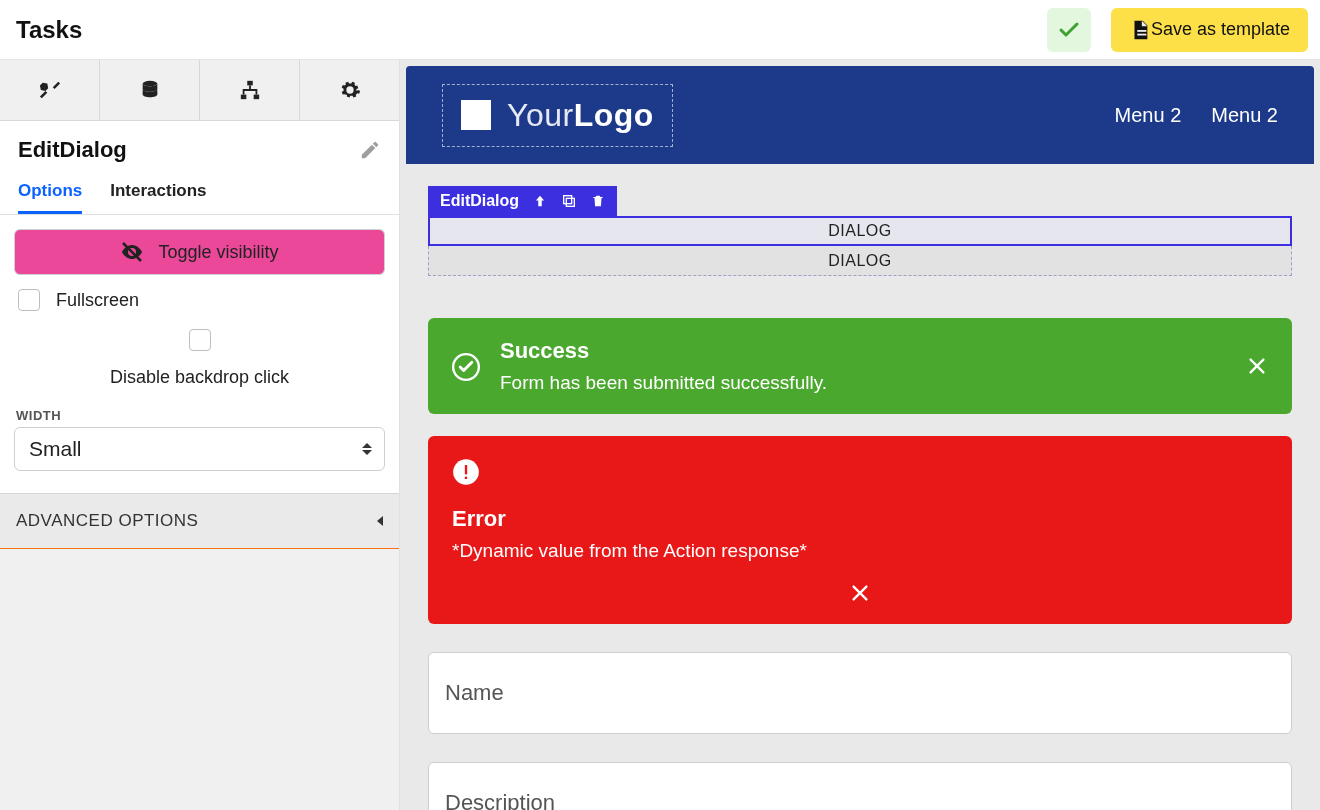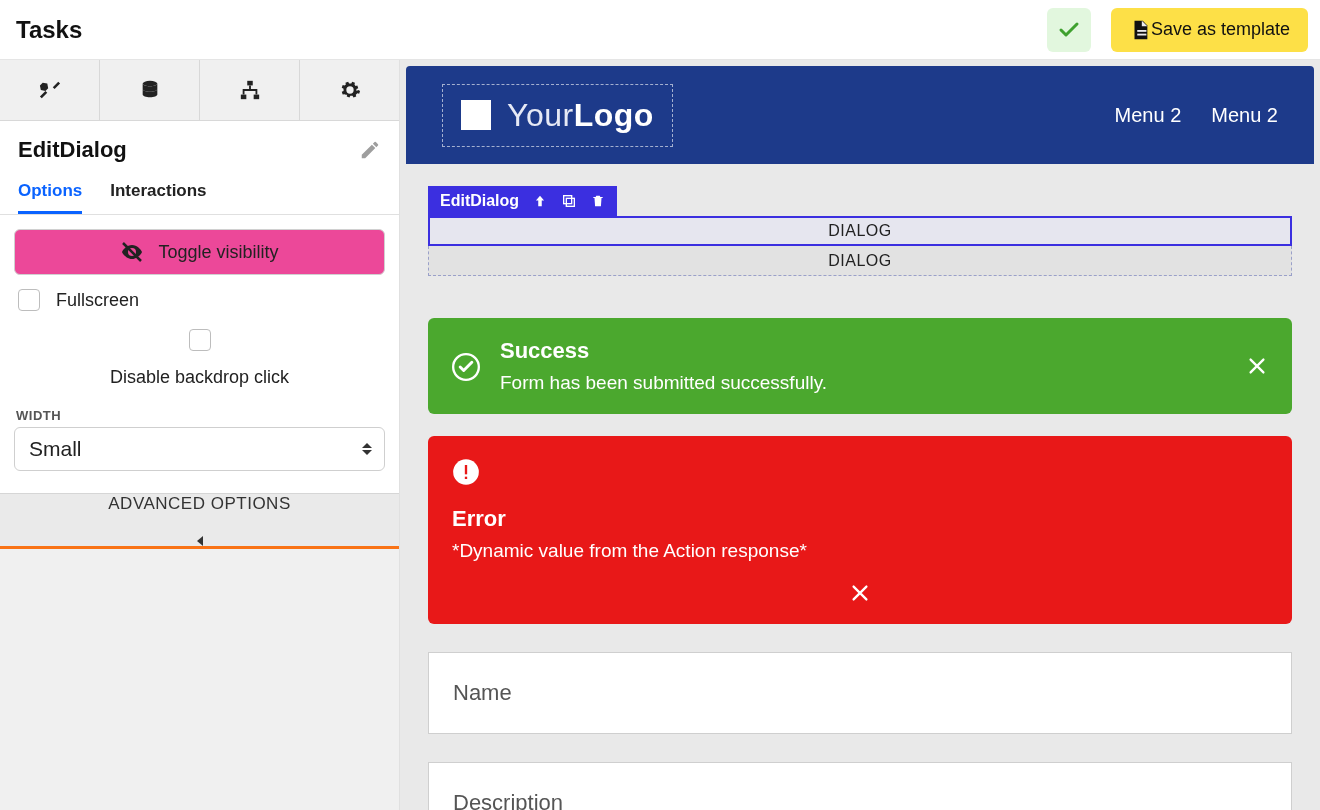--- a/index.html
+++ b/index.html
@@ -64,23 +64,23 @@
     position: relative; width: 100%; height: 44px; border: 1px solid #cfcfcf; border-radius: 6px;
     display: flex; align-items: center; padding: 0 14px; background: #fff; cursor: pointer;
     font-size: 21px; color: #222;
   }
   .select-caret { position: absolute; right: 12px; top: 50%; transform: translateY(-50%); display: flex; flex-direction: column; gap: 2px; }
   .select-caret span { width: 0; height: 0; border-left: 5px solid transparent; border-right: 5px solid transparent; }
   .select-caret .up { border-bottom: 5px solid #333; }
   .select-caret .down { border-top: 5px solid #333; }
 
   .adv-options {
-    margin-top: 22px; height: 56px; background: #eaeaea; border-top: 1px solid #d6d6d6; border-bottom: 3px solid #f97316;
+    margin-top: 22px; height: 56px; background: #eaeaea; border-top: 1px solid #d6d6d6; border-bottom: 1px solid #f97316;
     display: flex; align-items: center; justify-content: space-between; padding: 0 16px; cursor: pointer;
-    font-size: 17px; letter-spacing: 0.5px; color: #333; flex-direction: column;
+    font-size: 17px; letter-spacing: 0.5px; color: #333;
   }
   .adv-caret { width: 0; height: 0; border-top: 5px solid transparent; border-bottom: 5px solid transparent; border-right: 6px solid #333; }
 
   .left-remainder { flex: 1; background: #f0f0f0; }
 
   
   .canvas { flex: 1; background: #e9e9e9; overflow: hidden; padding: 6px 6px 0 6px; }
   .app-frame { background: #e9e9e9; }
 
   .app-header {
@@ -120,22 +120,22 @@
   }
   .alert-success { background: #4ba82e; align-items: center; }
   .alert-error   { background: #e81818; flex-direction: column; }
   .alert-icon { margin-top: 2px; }
   .alert-body { flex: 1; }
   .alert-title { font-size: 22px; font-weight: 600; margin-bottom: 8px; }
   .alert-msg { font-size: 19px; font-weight: 400; }
   .alert-close { cursor: pointer; align-self: center; }
 
   .form-field {
-    margin: 28px 0 0 0; height: 82px; border: 1px solid #cfcfcf; border-radius: 0;
-    background: #fff; display: flex; align-items: center; padding: 0 24px;
+    margin: 28px 0 0 0; height: 82px; border: 1px solid #cfcfcf; border-radius: 6px;
+    background: #fff; display: flex; align-items: center; padding: 0 16px;
     font-size: 22px; color: #555;
   }
 
   svg { display: block; }
 </style>
 </head>
 <body>
 
 <div class="top-header">
   <div class="top-title">Tasks</div>

